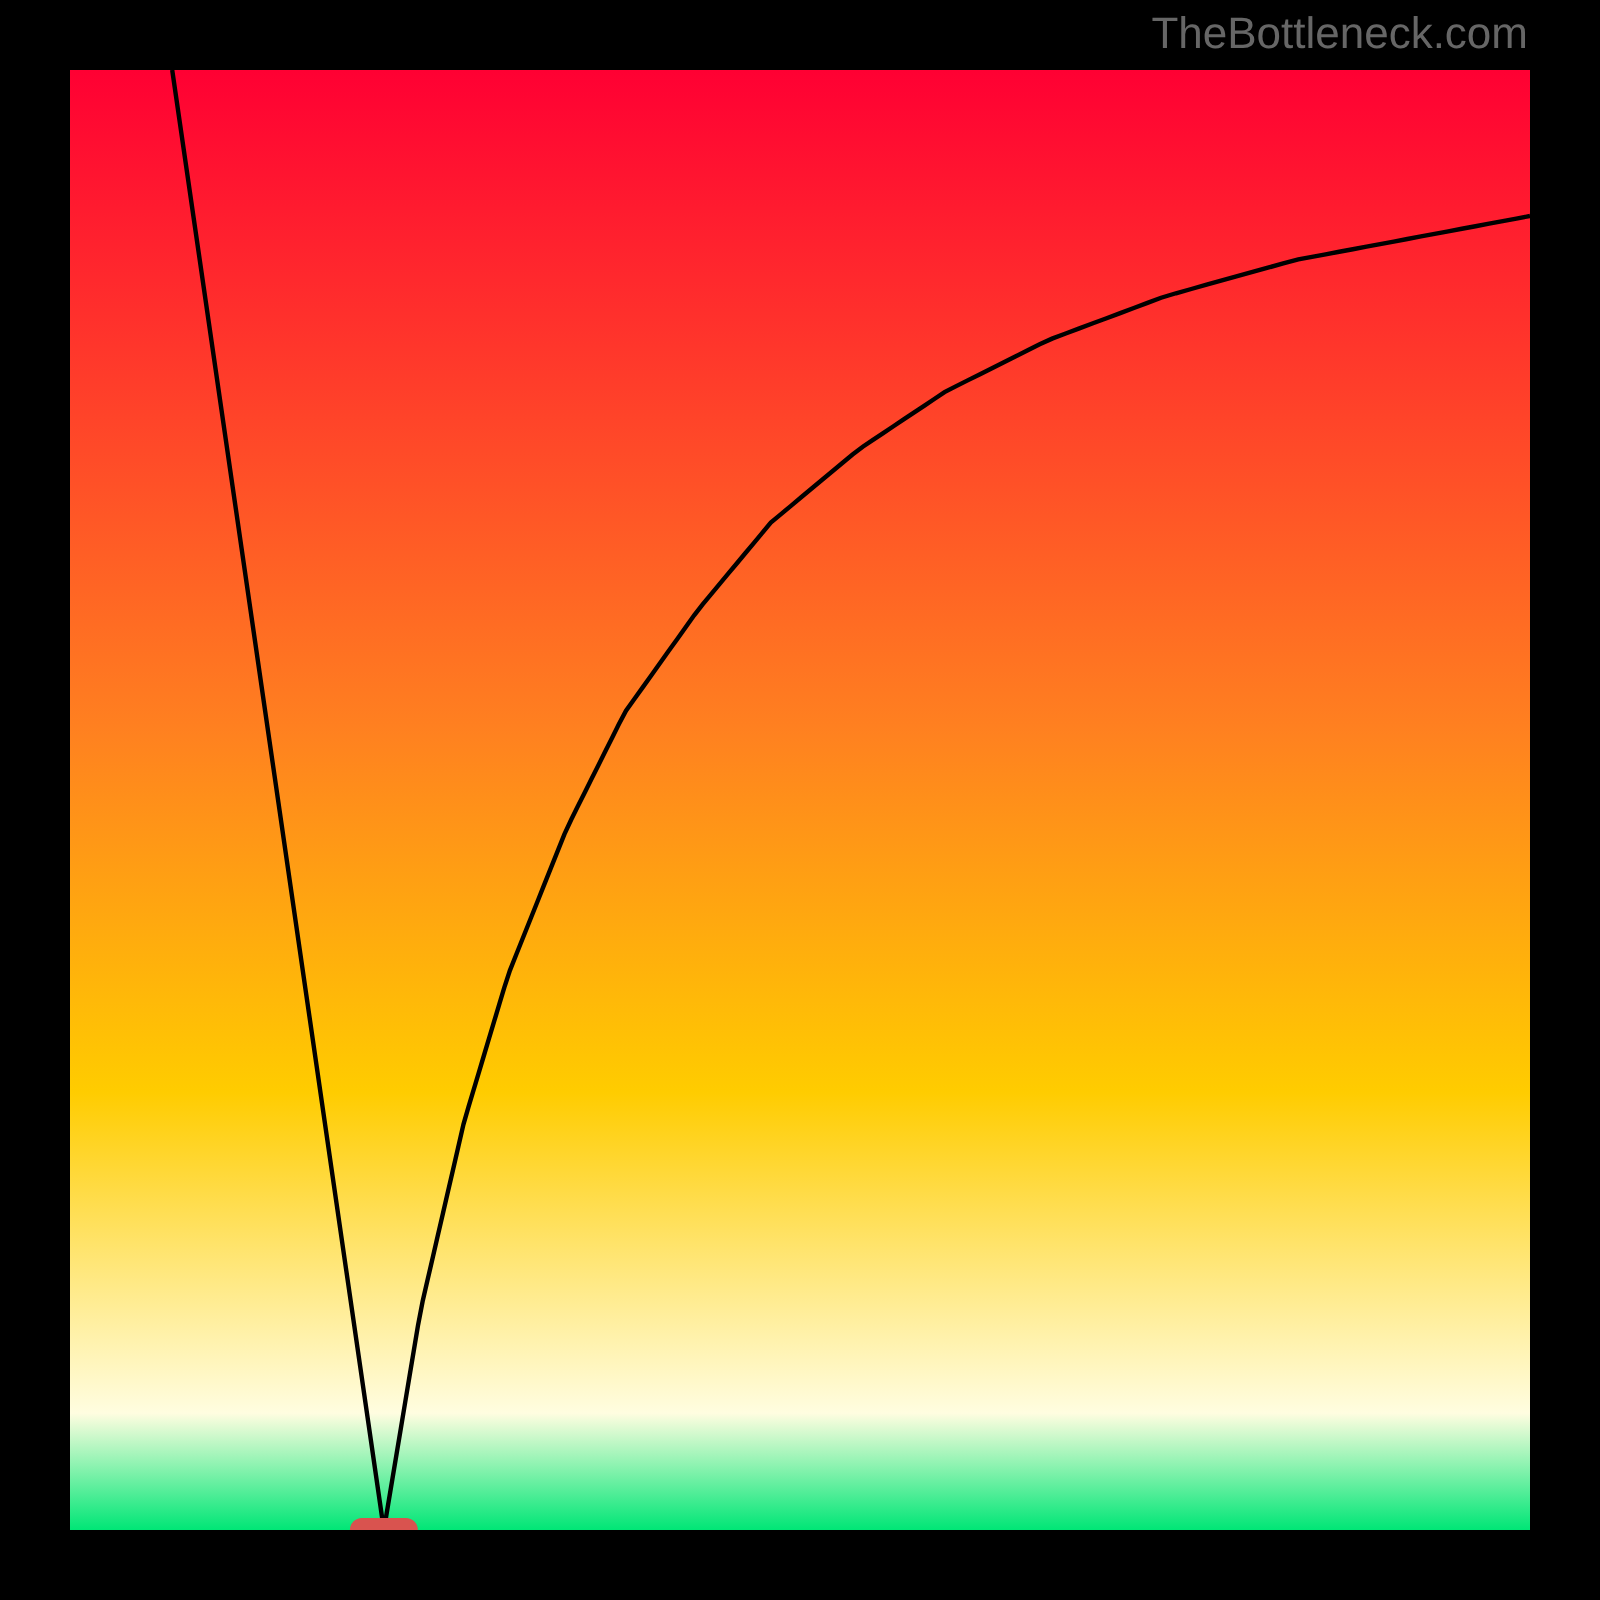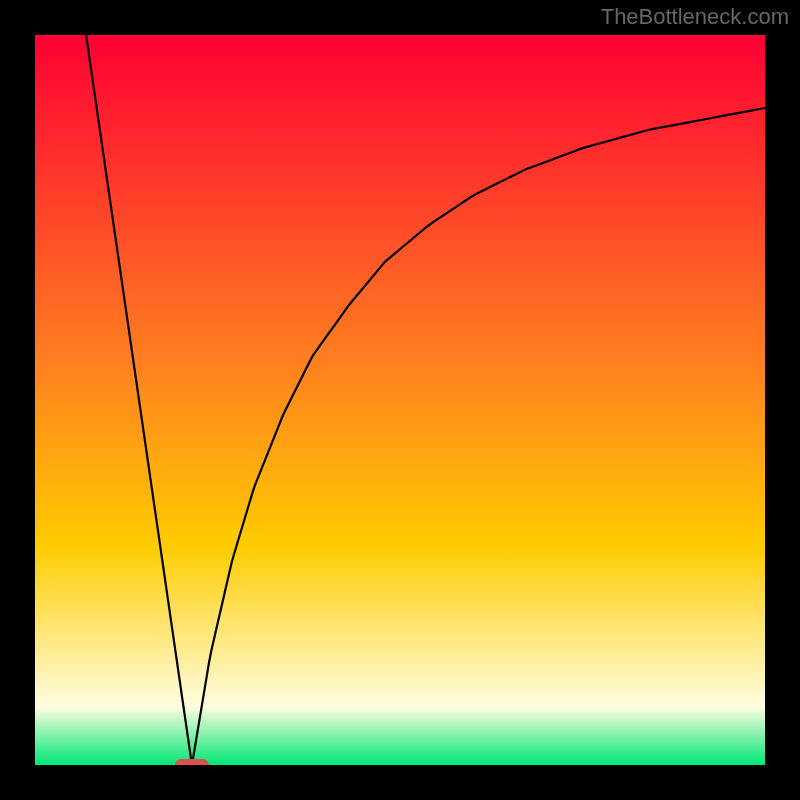--- a/index.html
+++ b/index.html
@@ -7,21 +7,21 @@
     padding: 0;
     width: 800px;
     height: 800px;
     background: #000;
     font-family: Arial, Helvetica, sans-serif;
     position: relative;
   }
   .watermark {
     position: absolute;
     top: 4px;
-    right: 11px;
+    right: 36px;
     color: #666;
     font-size: 22px;
     z-index: 10;
   }
   .plot-area {
     position: absolute;
     left: 35px;
     top: 35px;
     width: 730px;
     height: 730px;

